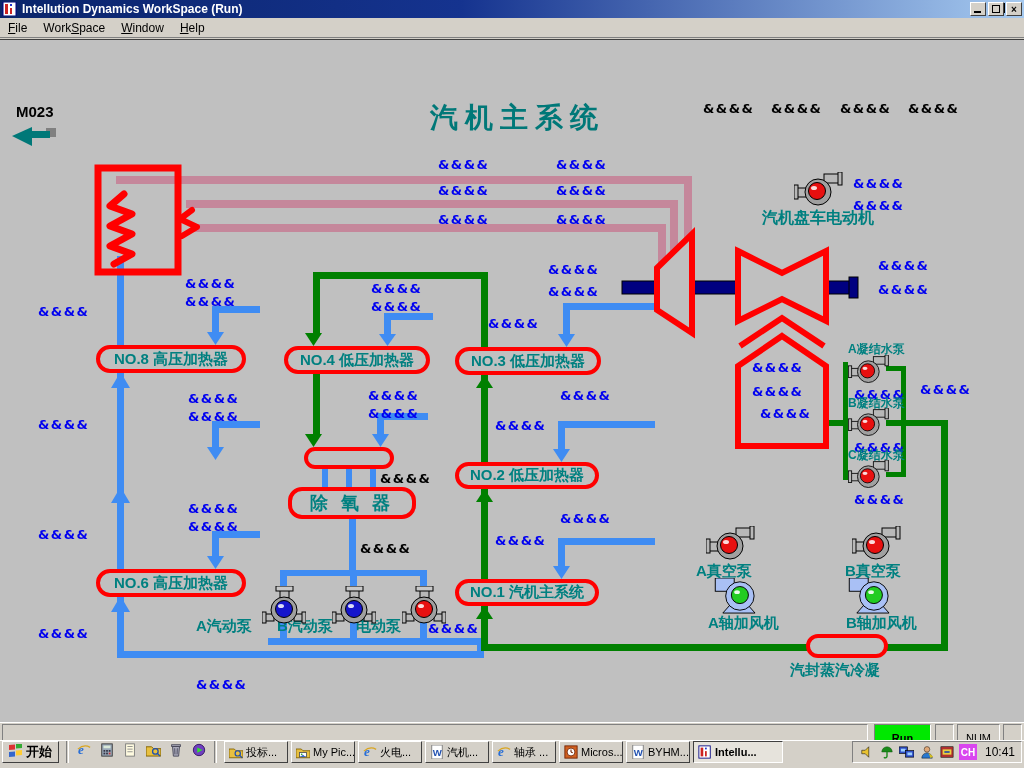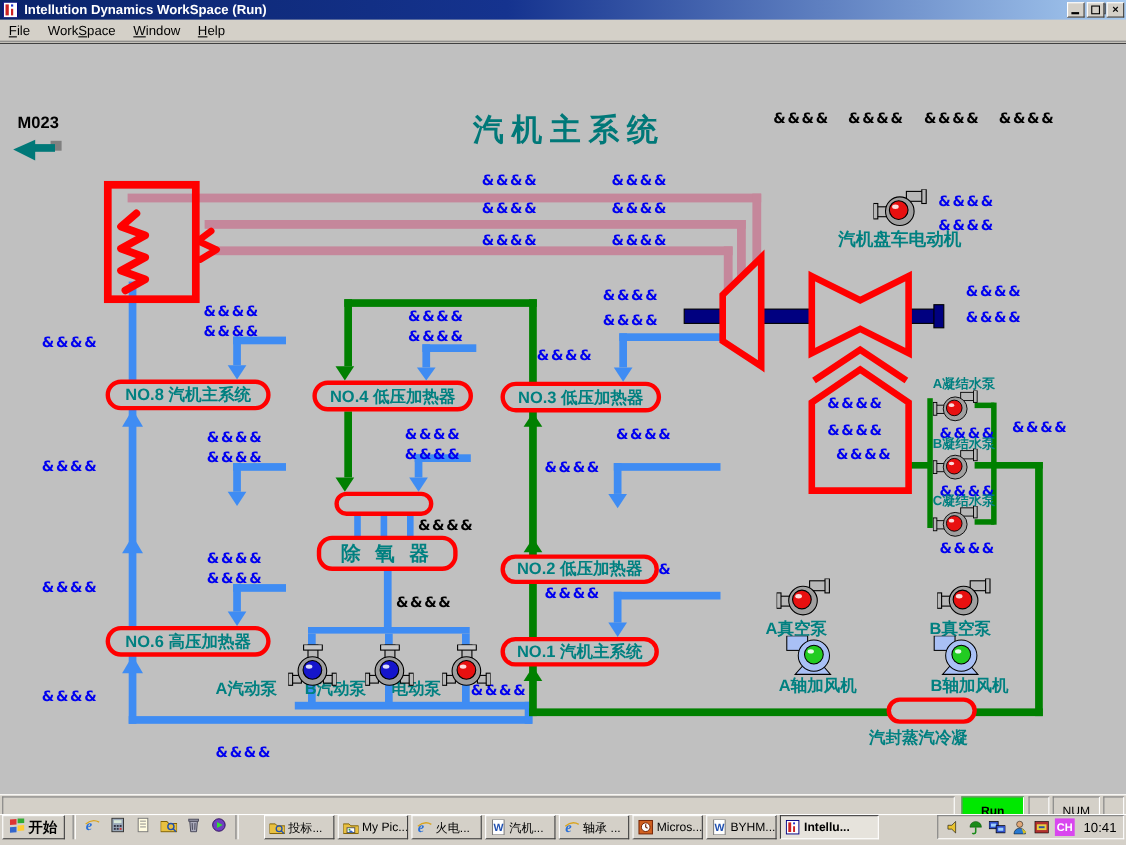--- a/index.html
+++ b/index.html
@@ -58,21 +58,21 @@
 
   
   .taskbar{position:absolute;left:0;top:740px;width:1024px;height:28px;background:#d4d0c8;
     border-top:1px solid #ffffff;display:flex;align-items:flex-start;padding:0 2px;z-index:40}
   .startbtn{height:22px;display:flex;align-items:center;gap:3px;padding:0 6px;
     background:#d4d0c8;border:1px solid;border-color:#ffffff #404040 #404040 #ffffff;
     font-weight:bold;font-size:13px;margin-right:4px}
   .tb-divider{width:3px;height:22px;border-left:1px solid #808080;border-right:1px solid #ffffff;margin:0 3px}
   .ql{display:flex;align-items:center;gap:5px;padding:0 3px}
   .ql .qlicon{width:18px;height:18px;display:flex;align-items:center;justify-content:center}
-  .tasks{display:flex;align-items:center;gap:3px;margin-left:20px;flex:1}
+  .tasks{display:flex;align-items:center;gap:3px;margin-left:4px;flex:1}
   .taskbtn{height:22px;width:64px;display:flex;align-items:center;gap:3px;padding:0 4px;
     background:#d4d0c8;border:1px solid;border-color:#ffffff #404040 #404040 #ffffff;
     font-size:11px;white-space:nowrap;overflow:hidden}
   .taskbtn.active{border-color:#404040 #ffffff #ffffff #404040;background:#e6e3dc;font-weight:bold}
   .taskbtn .ticon{width:14px;height:14px;flex:0 0 14px;display:flex;align-items:center;justify-content:center}
   .tray{height:22px;display:flex;align-items:center;gap:4px;padding:0 6px;
     border:1px solid;border-color:#808080 #ffffff #ffffff #808080;font-size:12px}
   .tray .trayicon{width:16px;height:16px;display:flex;align-items:center;justify-content:center}
   .lang-badge{width:18px;height:16px;background:#d946ef;color:#fff;font-size:10px;font-weight:bold;
     display:flex;align-items:center;justify-content:center}
@@ -254,24 +254,24 @@
       <div class="tag tag-blue" style="left: 752px; top: 384px;">&amp;&amp;&amp;&amp;</div>
       <div class="tag tag-blue" style="left: 760px; top: 406px;">&amp;&amp;&amp;&amp;</div>
       <div class="tag tag-black" style="left: 380px; top: 471px;">&amp;&amp;&amp;&amp;</div>
       <div class="tag tag-black" style="left: 360px; top: 541px;">&amp;&amp;&amp;&amp;</div>
       <div class="tag tag-blue" style="left: 854px; top: 387px;">&amp;&amp;&amp;&amp;</div>
       <div class="tag tag-blue" style="left: 920px; top: 382px;">&amp;&amp;&amp;&amp;</div>
       <div class="tag tag-blue" style="left: 854px; top: 440px;">&amp;&amp;&amp;&amp;</div>
       <div class="tag tag-blue" style="left: 854px; top: 492px;">&amp;&amp;&amp;&amp;</div>
       <div class="tag tag-blue" style="left: 428px; top: 621px;">&amp;&amp;&amp;&amp;</div>
       <div class="tag tag-blue" style="left: 196px; top: 677px;">&amp;&amp;&amp;&amp;</div>
-      <div class="eqbox" style="left: 96px; top: 345px; width: 150px; height: 28px; font-size: 15px;">NO.8 汽机主系统</div>
+      <div class="eqbox" style="left: 96px; top: 345px; width: 150px; height: 28px; font-size: 15px;">NO.8 高压加热器</div>
       <div class="eqbox" style="left: 284px; top: 346px; width: 146px; height: 28px; font-size: 15px;">NO.4 低压加热器</div>
       <div class="eqbox" style="left: 455px; top: 347px; width: 146px; height: 28px; font-size: 15px;">NO.3 低压加热器</div>
-      <div class="eqbox" style="left: 455px; top: 462px; width: 144px; height: 27px; font-size: 15px; margin-top: 42px;">NO.2 低压加热器</div>
+      <div class="eqbox" style="left: 455px; top: 462px; width: 144px; height: 27px; font-size: 15px;">NO.2 低压加热器</div>
       <div class="eqbox" style="left: 96px; top: 569px; width: 150px; height: 28px; font-size: 15px;">NO.6 高压加热器</div>
       <div class="eqbox" style="left: 455px; top: 579px; width: 144px; height: 27px; font-size: 15px;">NO.1 汽机主系统</div>
       <div class="eqbox" style="left: 288px; top: 487px; width: 128px; height: 32px; font-size: 18px; letter-spacing: 4px;">除 氧 器</div>
       <div class="eqbox" style="left: 304px; top: 447px; width: 90px; height: 22px; font-size: 12px;"></div>
       <div class="eqbox" style="left: 806px; top: 634px; width: 82px; height: 24px; font-size: 12px;"></div>
       <div class="lbl" style="left: 762px; top: 208px; font-size: 16px; font-family: Liberation Mono, monospace;">汽机盘车电动机</div>
       <div class="lbl" style="left: 848px; top: 341px; font-size: 12px;">A凝结水泵</div>
       <div class="lbl" style="left: 848px; top: 395px; font-size: 12px;">B凝结水泵</div>
       <div class="lbl" style="left: 848px; top: 447px; font-size: 12px;">C凝结水泵</div>
       <div class="lbl" style="left: 696px; top: 562px; font-size: 15px;">A真空泵</div>

